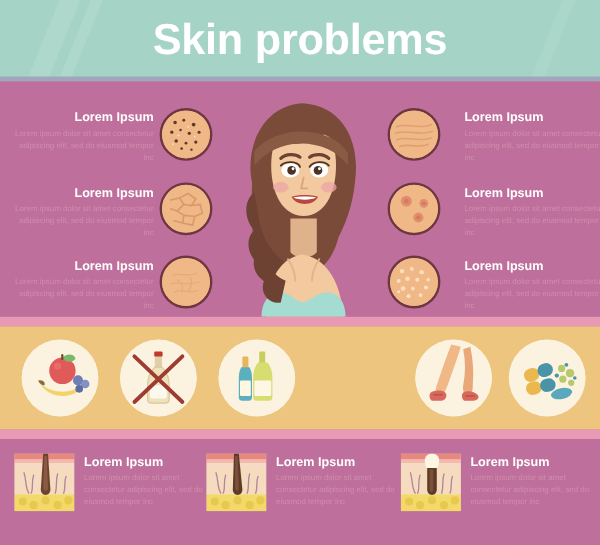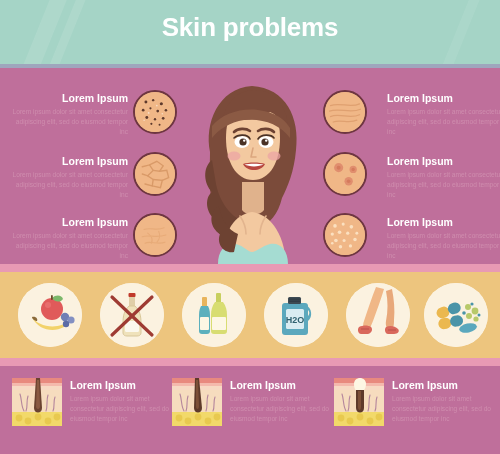--- a/index.html
+++ b/index.html
@@ -30,21 +30,21 @@
     background: rgba(255,255,255,.10);
     transform: rotate(22deg);
   }
   .header .streak.s1 { left: 36px; }
   .header .streak.s2 { left: 62px; width: 9px; }
   .header .streak.s3 { left: 455px; width: 10px; background: rgba(255,255,255,.07); }
   .header-title {
     position: absolute; left: 0; top: 12px;
     width: 500px; text-align: center;
     color: #ffffff;
-    font-size: 26px; font-weight: bold;
+    font-size: 36px; font-weight: bold;
     letter-spacing: -.2px;
   }
   .header-divider {
     position: absolute; left: 0; top: 64px;
     width: 500px; height: 4px;
     background: #9fa6bd;
   }
 
   
   .panel-top {
@@ -403,34 +403,20 @@
         <path d="M33 19 C30 23, 29 27, 29 32 L29 48 C29 50, 30 51, 32 51
                  L42 51 C44 51, 45 50, 45 48 L45 32 C45 27, 44 23, 41 19 Z" fill="#d8dd72"></path>
         <rect x="30" y="34" width="14" height="13" rx="1" fill="#fdf7e4"></rect>
         <rect x="20" y="14" width="5" height="10" rx="1" fill="#e8b45c"></rect>
         <path d="M19 23 L26 23 C28 27, 28 30, 28 34 L28 48 C28 50, 27 51, 25 51
                  L20 51 C18 51, 17 50, 17 48 L17 34 C17 30, 17 27, 19 23 Z" fill="#5cb0bd"></path>
         <rect x="18" y="34" width="9" height="13" rx="1" fill="#fdf7e4"></rect>
       </svg>
     </div>
 
-    <div class="tip-circle t4">
-      <svg viewBox="0 0 64 64">
-        <circle cx="32" cy="32" r="32" fill="#fbf2e0"></circle>
-        <path d="M42 22 C48 25, 49 34, 44 38 L44 33 C46 31, 46 27, 42 26 Z" fill="#5ba8bd"></path>
-        <rect x="18" y="20" width="26" height="32" rx="3" fill="#5ba8bd"></rect>
-        <rect x="24" y="14" width="13" height="7" rx="1.5" fill="#3d4a52"></rect>
-        <g fill="#2f3a42">
-          <rect x="25" y="15.5" width="11" height="1.2"></rect>
-          <rect x="25" y="17.6" width="11" height="1.2"></rect>
-        </g>
-        <rect x="22" y="26" width="18" height="20" rx="1.5" fill="#d9ecf2"></rect>
-        <text x="31" y="39.5" font-family="Liberation Sans, sans-serif" font-size="9" font-weight="bold" fill="#2f6170" text-anchor="middle">H2O</text>
-      </svg>
-    </div>
 
     <div class="tip-circle t5">
       <svg viewBox="0 0 64 64">
         <circle cx="32" cy="32" r="32" fill="#fbf2e0"></circle>
         <path d="M30 4 C26 14, 22 26, 18 38 C16 43, 18 46, 21 46
                  C24 46, 25 43, 27 38 C31 27, 35 16, 38 6 Z" fill="#f0b787"></path>
         <path d="M40 8 C42 18, 42 28, 40 38 C39 44, 42 47, 45 46
                  C48 45, 48 41, 48 37 C49 27, 48 16, 46 6 Z" fill="#e8a87a"></path>
         <path d="M13 44 C17 42, 22 42, 25 44 C27 46, 26 50, 22 51
                  L15 51 C12 51, 11 46, 13 44 Z" fill="#d9685c"></path>

